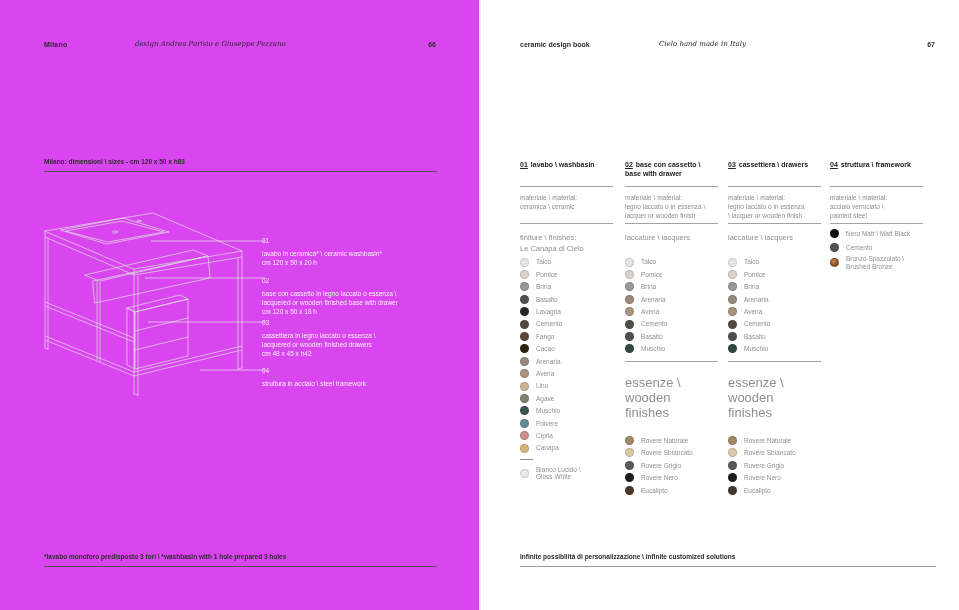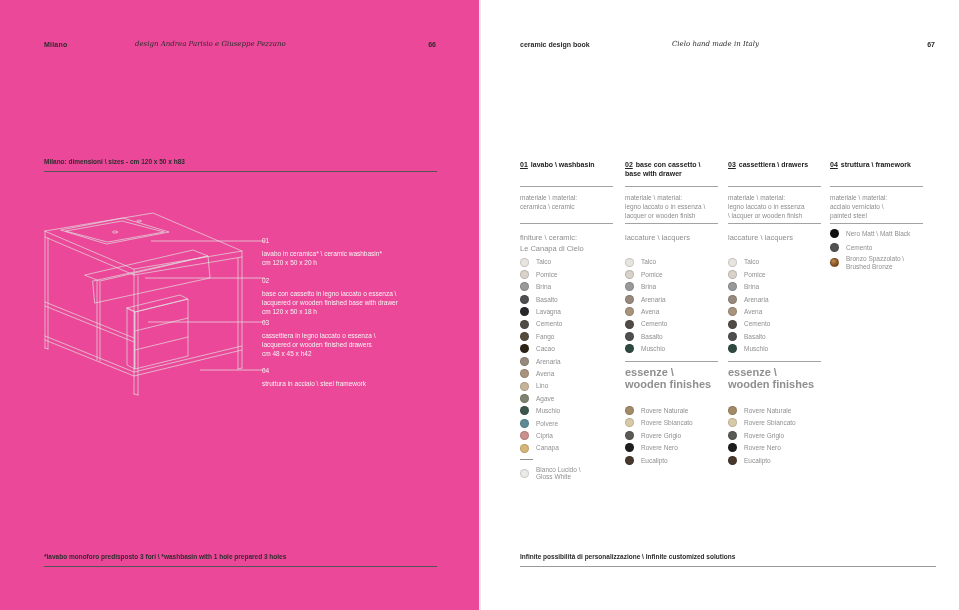--- a/index.html
+++ b/index.html
@@ -23,47 +23,47 @@
   .lp-dims{position:absolute;left:44px;top:158px;width:393px;font-size:6.5px;font-weight:600;color:#2d2d2d;padding-bottom:6px;border-bottom:1px solid #535353;}
   .lp-footnote{position:absolute;left:44px;top:553px;width:393px;font-size:6.5px;font-weight:600;color:#2d2d2d;padding-bottom:6px;border-bottom:1px solid #535353;}
 
   .drawing{position:absolute;left:35px;top:198px;}
 
   .annotation{position:absolute;left:262px;width:180px;color:#f4f4f2;font-size:6.5px;line-height:9px;}
   .ann-num{margin-bottom:4px;}
 
   
   .rp-brand{position:absolute;left:39px;top:41px;font-size:7px;font-weight:600;color:#2b2b2b;}
-  .rp-center{position:absolute;left:191px;top:40px;font-size:7px;color:#2b2b2b;font-family:"DejaVu Serif",serif;font-style:italic;}
+  .rp-center{position:absolute;left:178px;top:40px;font-size:7px;color:#2b2b2b;font-family:"DejaVu Serif",serif;font-style:italic;}
   .rp-pagenum{position:absolute;right:24px;top:41px;font-size:7px;font-weight:bold;color:#2b2b2b;}
 
   .col{position:absolute;top:160px;width:93px;}
   .head{height:27px;box-sizing:border-box;border-bottom:1px solid #a3a3a3;font-size:7px;line-height:9px;color:#222;font-weight:bold;}
   .num{text-decoration:underline;margin-right:3px;}
   .mat{height:37px;box-sizing:border-box;border-bottom:1px solid #a3a3a3;padding-top:6px;font-size:6.5px;line-height:9px;color:#8c8c8c;}
   .fin{height:30px;box-sizing:border-box;padding-top:8px;font-size:7.5px;line-height:11px;color:#8f8f8f;}
   .swl{margin-top:2px;}
   .swatch-row{min-height:12.4px;display:flex;align-items:center;}
   .col4 .swatch-row{min-height:14.5px;}
   .swl.extra .swatch-row{min-height:18px;}
   .dot{width:9px;height:9px;border-radius:50%;margin-right:7px;flex:none;box-sizing:border-box;border:0.5px solid rgba(0,0,0,0.14);}
   .dot.bronze{background:radial-gradient(circle at 35% 30%, #c08a4a, #7a4a1e 75%) !important;}
   .swatch-label{font-size:6.5px;line-height:7.5px;color:#8f8f8f;}
   .mini-rule{width:13px;border-top:1px solid #8f8f8f;margin:5px 0 4px 0;}
   .full-rule{border-top:1px solid #a3a3a3;margin-top:6px;}
-  .wood-label{font-size:11px;color:#8f8f8f;margin-top:4px;font-weight:bold;}
+  .wood-label{font-size:13px;color:#8f8f8f;margin-top:13px;}
   .swl.wood{margin-top:14px;}
   .swl.wood .swatch-row{min-height:12.5px;}
 
   .rp-footer{position:absolute;left:39px;top:553px;width:416px;font-size:6.5px;font-weight:600;color:#2b2b2b;padding-bottom:6px;border-bottom:1px solid #9a9a9a;}
 </style>
 </head>
 <body>
 
-<div class="left-page" style="background: #ec4899;">
+<div class="left-page" style="background: #d946ef;">
   <div class="lp-brand">Milano</div>
   <div class="lp-credit">design Andrea Parisio e Giuseppe Pezzano</div>
   <div class="lp-pagenum">66</div>
 
   <div class="lp-title">
   </div>
 
   <div class="lp-dims">Milano: dimensioni \ sizes - cm 120 x 50 x h83</div>
 
   <svg class="drawing" viewBox="0 0 230 215" width="230" height="215">
@@ -137,21 +137,21 @@
   <div class="rp-pagenum">67</div>
 
   <div id="columns-root">
       <div class="col col1" style="left: 39px;">
         <div class="head"><span class="num">01</span><span class="ct">lavabo \ washbasin</span></div>
         <div class="mat">
           <div class="ml">materiale \ material:</div>
           <div class="ml">ceramica \ ceramic</div>
         </div>
         <div class="fin">
-          <div class="fl">finiture \ ceramic:</div>
+          <div class="fl">finiture \ finishes:</div>
           <div class="fl">Le Canapa di Cielo</div>
         </div>
         <div class="swl">
           <div class="swatch-row">
             <span class="dot" style="background: rgb(232, 229, 224);"></span>
             <span class="swatch-label">Talco</span>
           </div>
           <div class="swatch-row">
             <span class="dot" style="background: rgb(216, 210, 200);"></span>
             <span class="swatch-label">Pomice</span>

